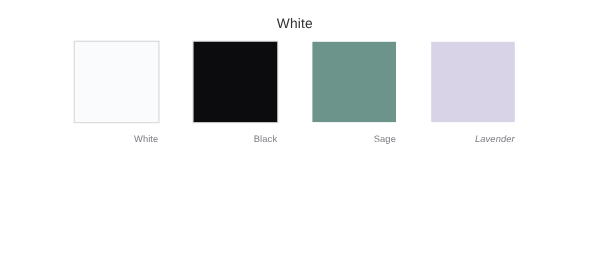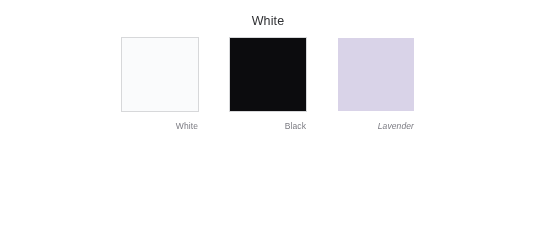--- a/index.html
+++ b/index.html
@@ -77,20 +77,24 @@
     <div class="swatch-cell">
       <div class="swatch-chip bordered" style="background-color: rgb(250, 251, 252);"></div>
       <div class="swatch-label" style="color: rgb(123, 123, 130);">White</div>
     </div>
 
     <div class="swatch-cell">
       <div class="swatch-chip bordered" style="background-color: rgb(12, 12, 14);"></div>
       <div class="swatch-label" style="color: rgb(123, 123, 130);">Black</div>
     </div>
 
+    <div class="swatch-cell">
+      <div class="swatch-chip" style="background-color: rgb(109, 148, 139);"></div>
+      <div class="swatch-label" style="color: rgb(123, 123, 130);">Sage</div>
+    </div>
 
     <div class="swatch-cell">
       <div class="swatch-chip" style="background-color: rgb(217, 211, 232);"></div>
       <div class="swatch-label" style="color: rgb(123, 123, 130); font-style: italic;">Lavender</div>
     </div>
 
 
   </div>
 </div>
 

